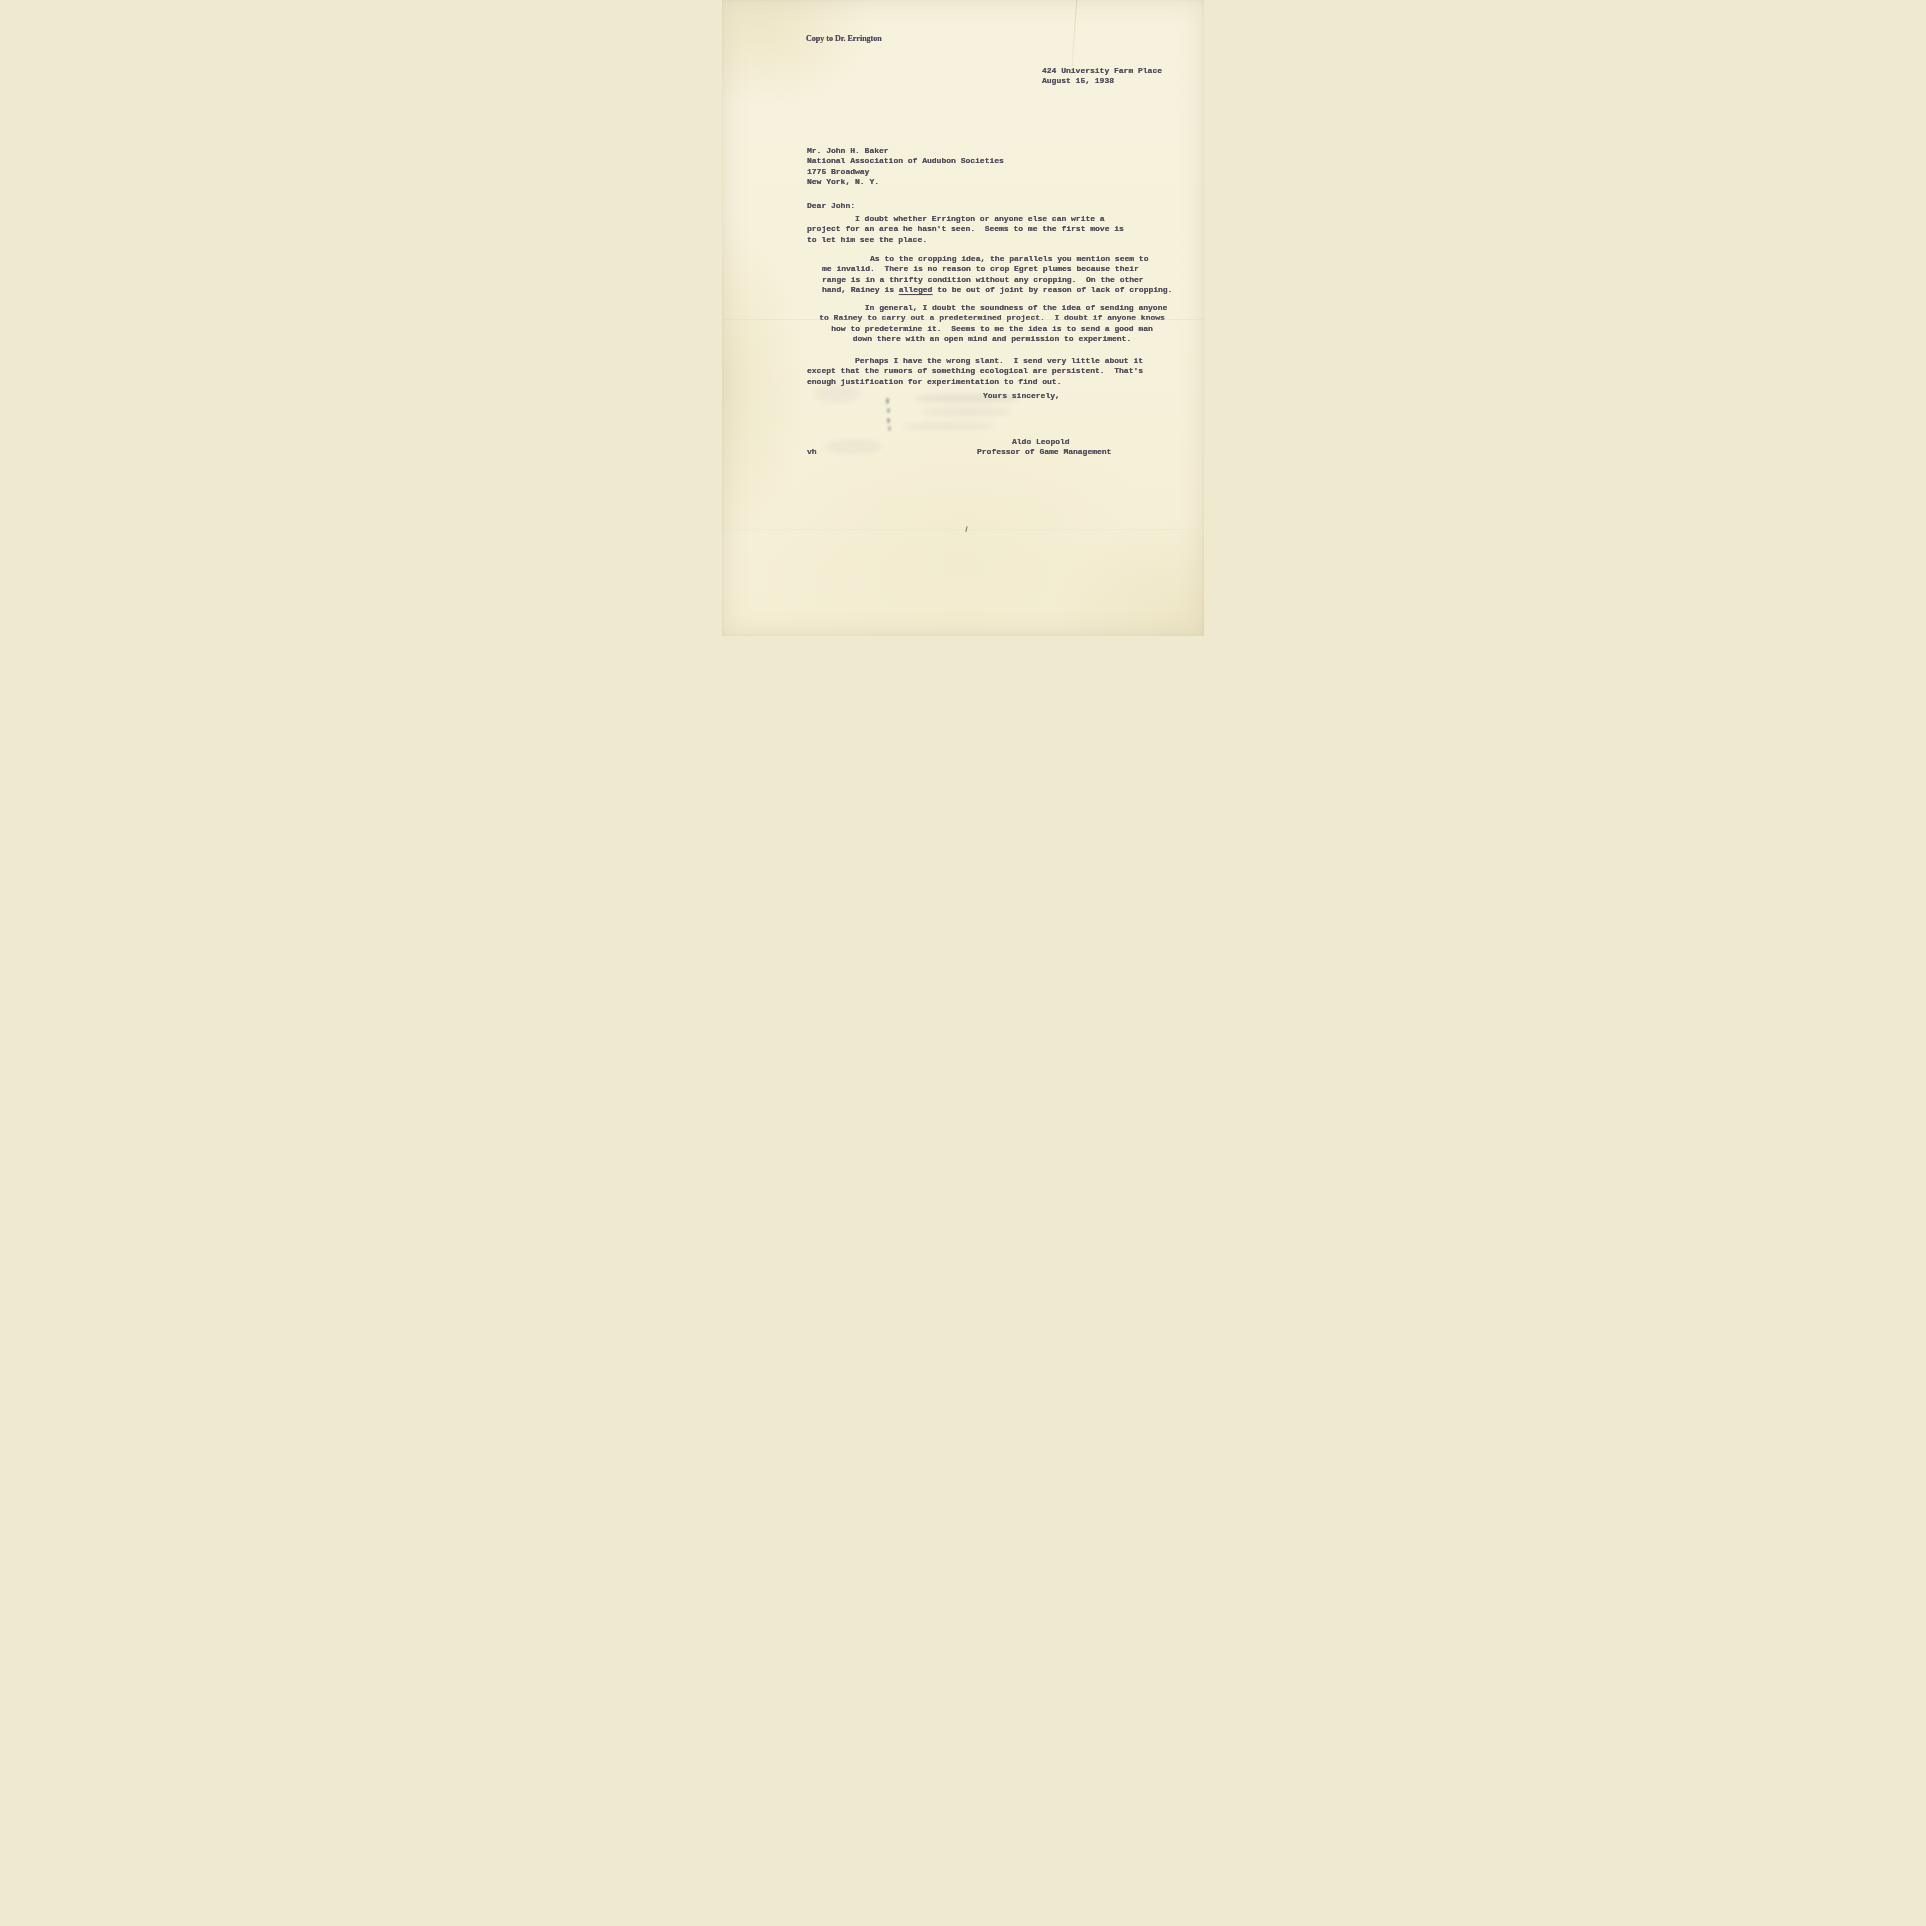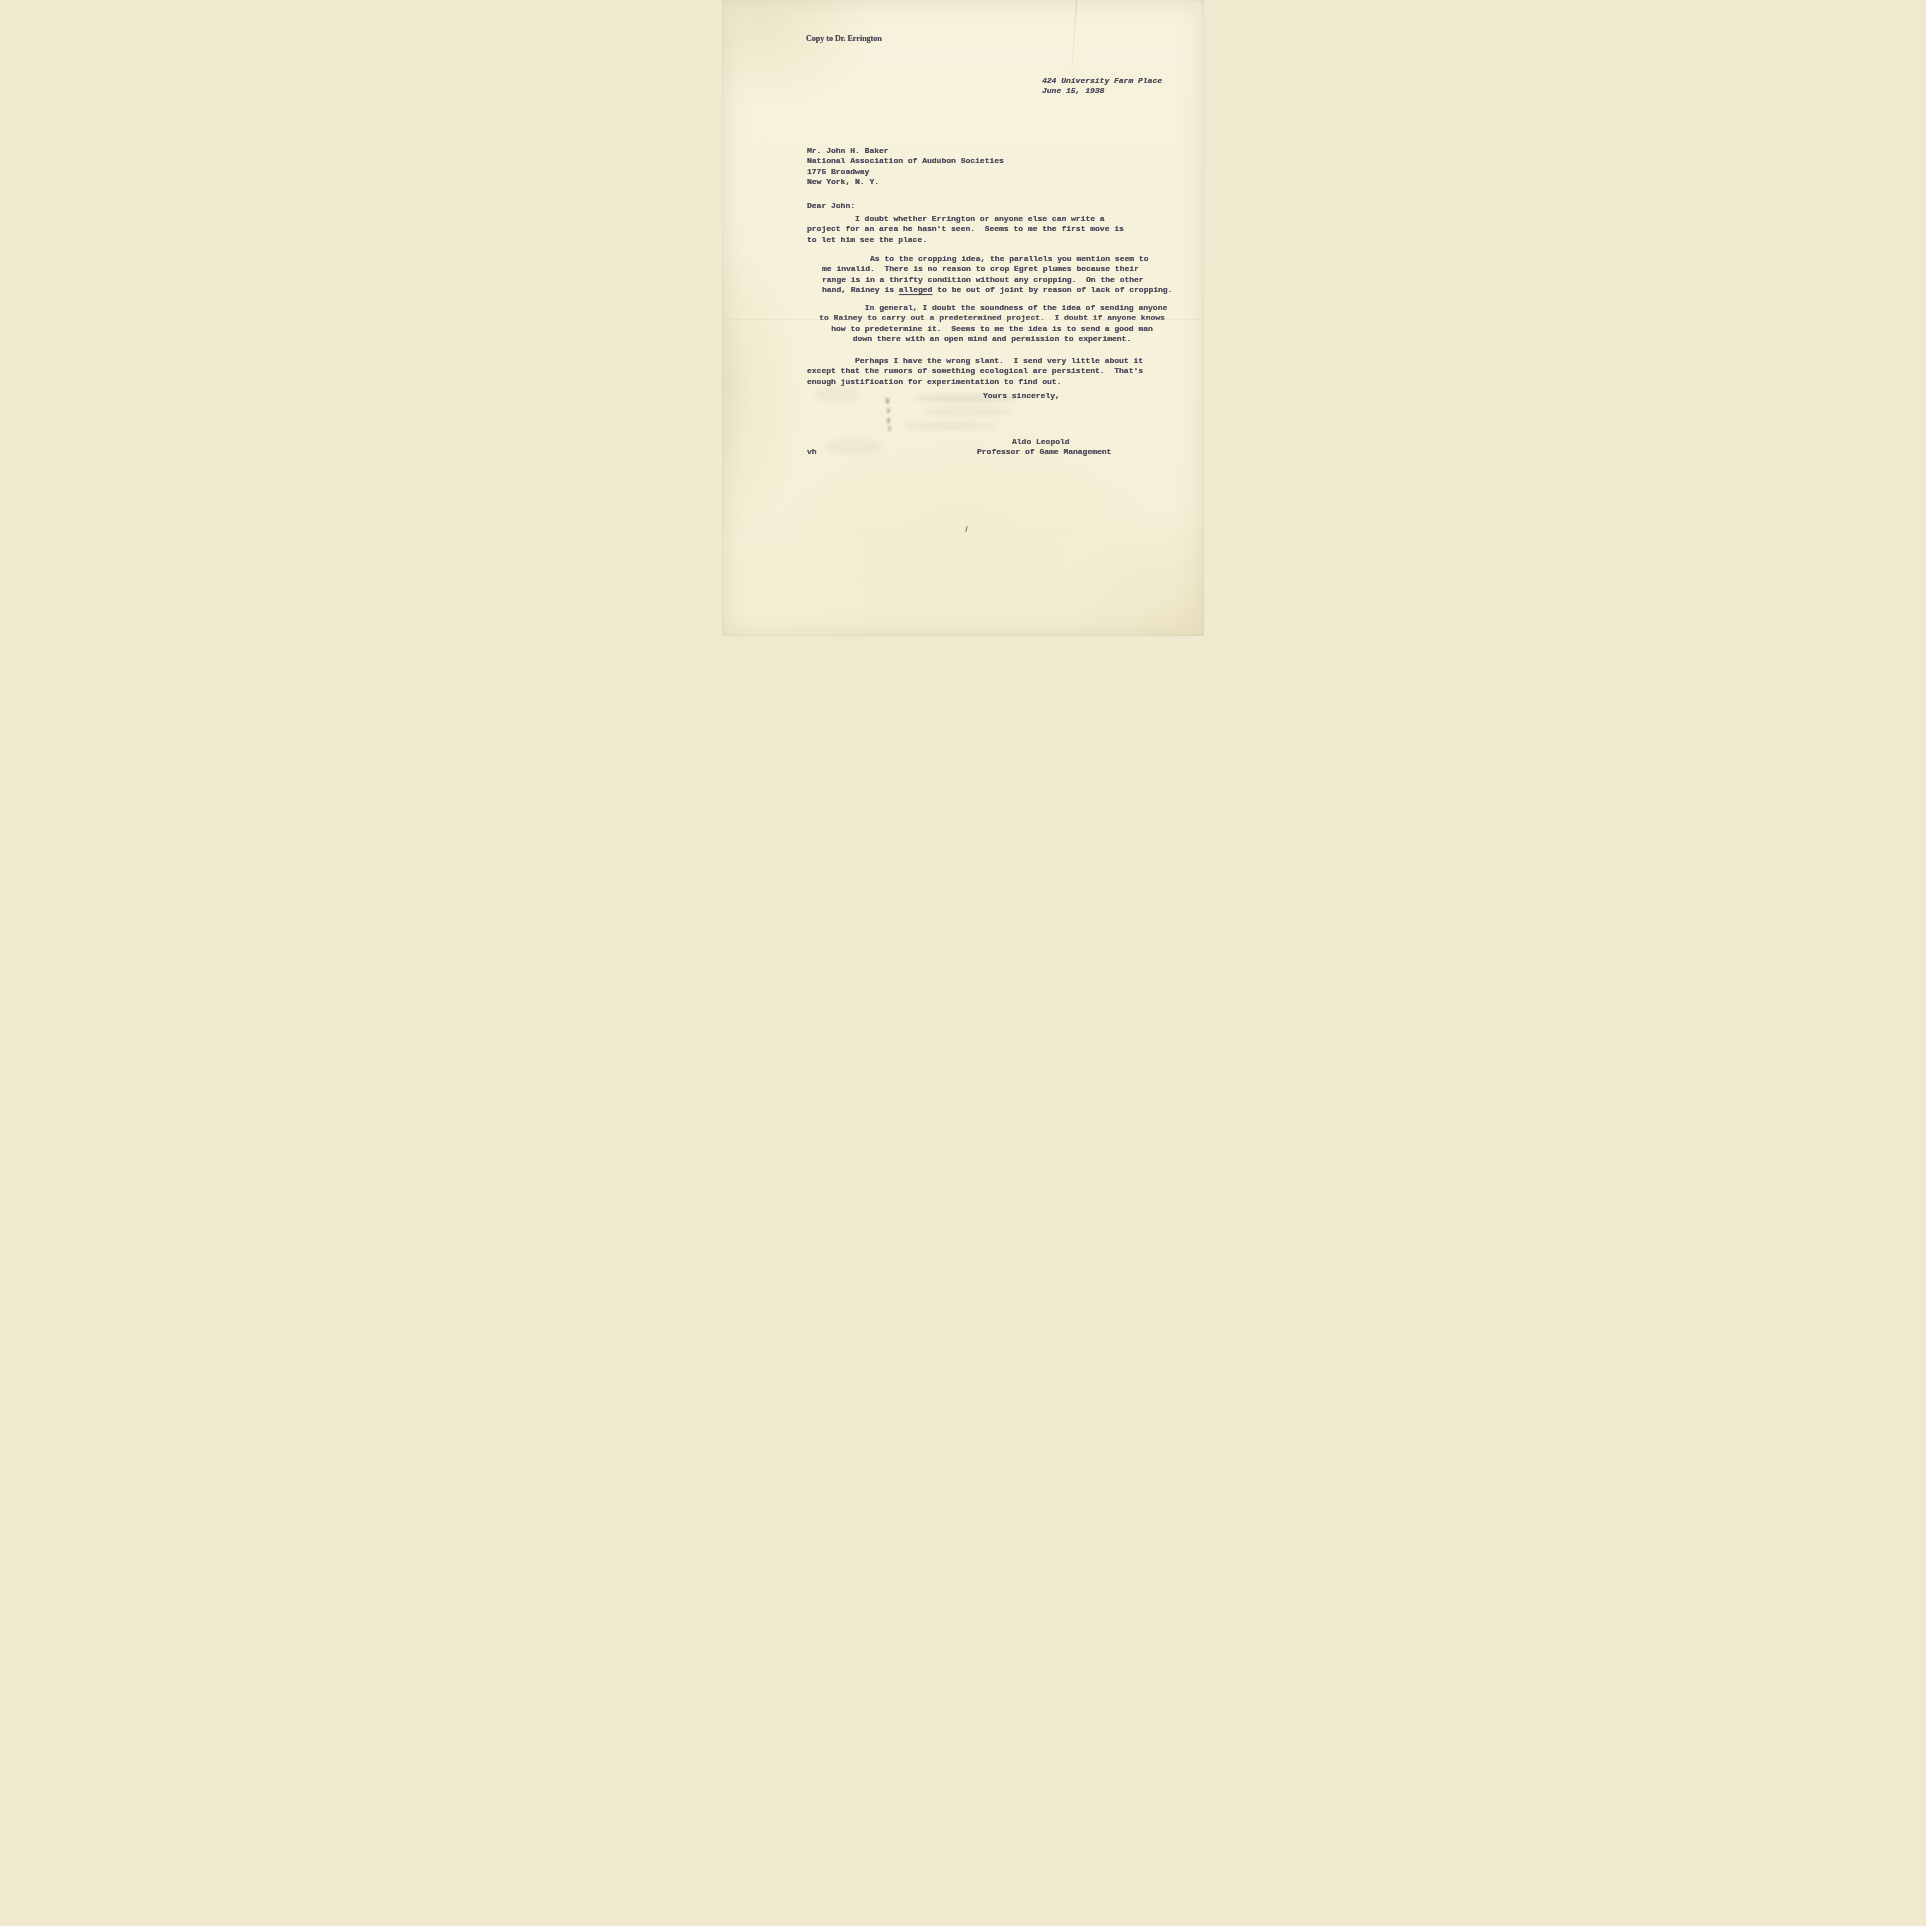--- a/index.html
+++ b/index.html
@@ -32,21 +32,21 @@
     white-space:pre-wrap;
     font-size:8px;
     line-height:10.4px;
     font-weight:700;
     color:var(--ink-color,#4f4b5c);
     text-shadow:0 0 0.5px rgba(79,75,92,0.55), 0.2px 0.2px 0.3px rgba(79,75,92,0.35);
     letter-spacing:0;
   }
   .abs{position:absolute;}
   .copy-note{left:84px;top:34px;font-family:Liberation Serif, serif;}
-  .addr{left:320px;top:76px;font-style:italic;}
+  .addr{left:320px;top:66px;}
   .recipient{left:85px;top:146px;}
   .salutation{left:85px;top:201px;}
   .para{width:370px;font-family:Liberation Mono, monospace;}
   .p1{left:85px;top:214px;}
   .p2{left:100px;top:254px;}
   .p3{left:85px;top:303px;text-align:center;}
   .p4{left:85px;top:356px;}
   .closing{left:253px;top:391px;margin-left:8px;}
   .signature{left:255px;top:437px;}
   .sig-name{padding-left:35px;}
@@ -100,21 +100,21 @@
 </style>
 </head>
 <body>
 
 <div class="paper">
 
   <div class="line abs copy-note">Copy to Dr. Errington</div>
 
   <div class="abs addr">
     <div class="line">424 University Farm Place</div>
-    <div class="line">June 15, 1938</div>
+    <div class="line">August 15, 1938</div>
   </div>
 
   <div class="abs recipient">
     <div class="line">Mr. John H. Baker</div>
     <div class="line">National Association of Audubon Societies</div>
     <div class="line">1775 Broadway</div>
     <div class="line">New York, N. Y.</div>
   </div>
 
   <div class="line abs salutation">Dear John:</div>

